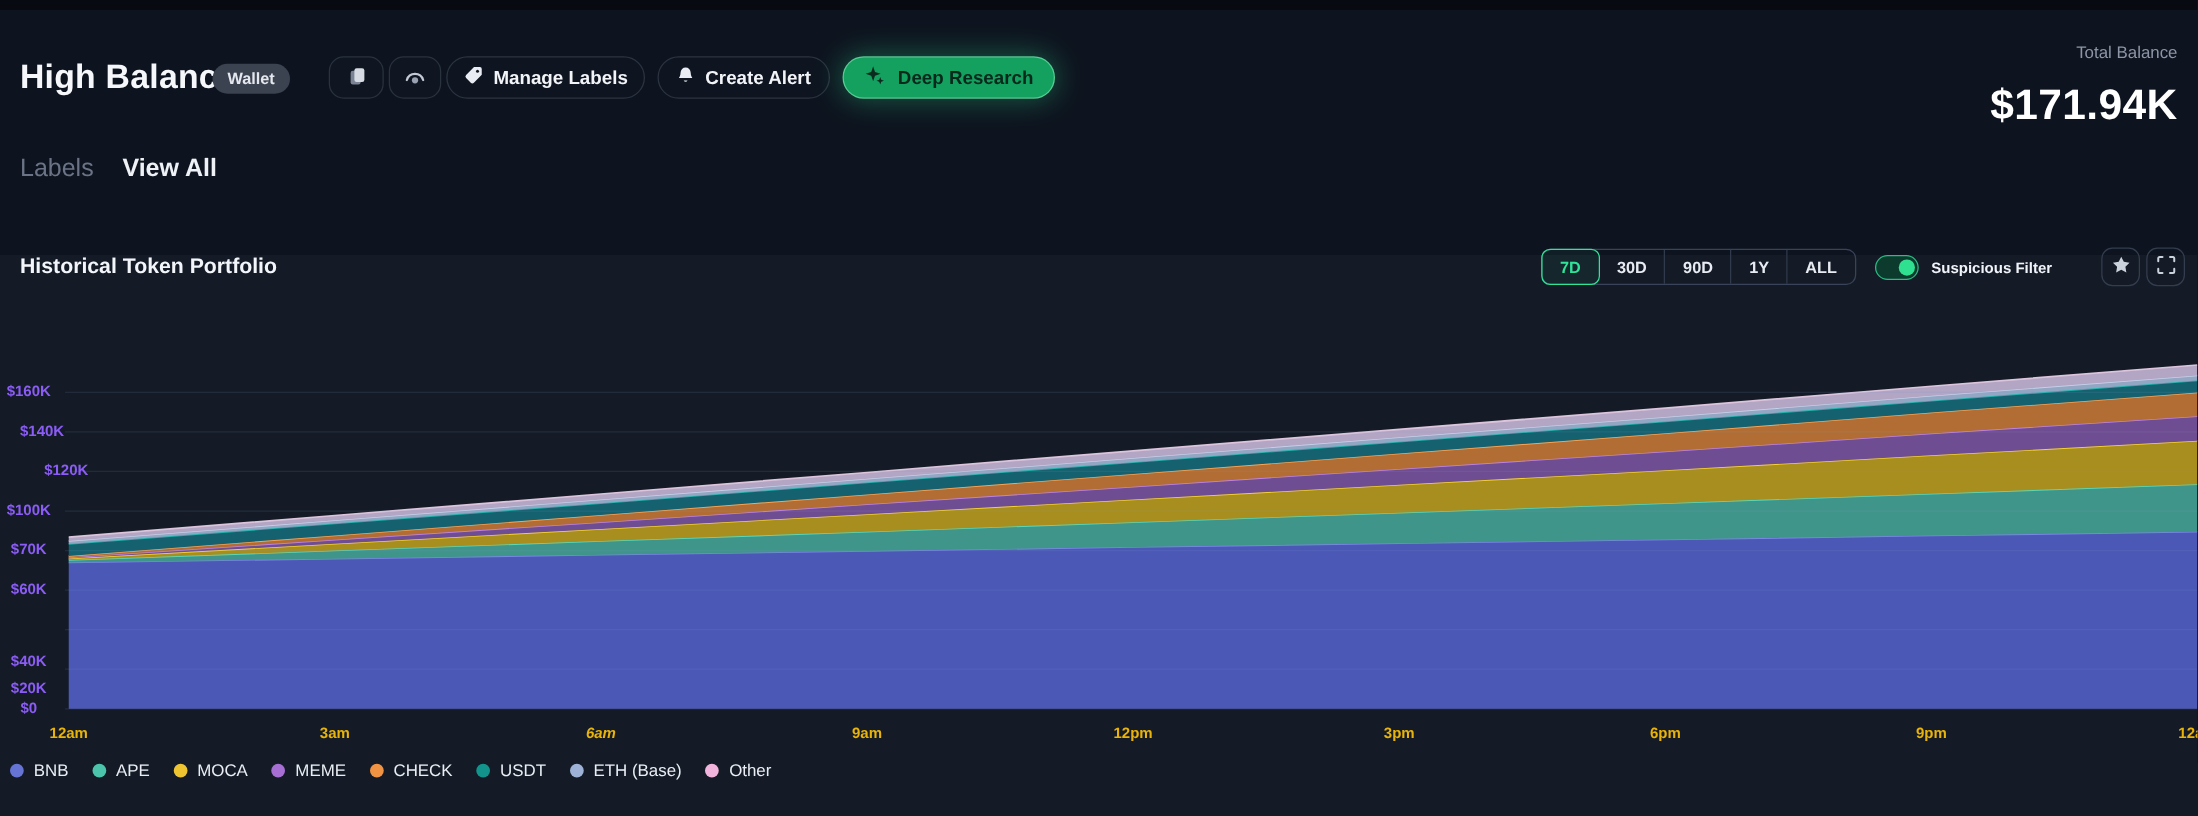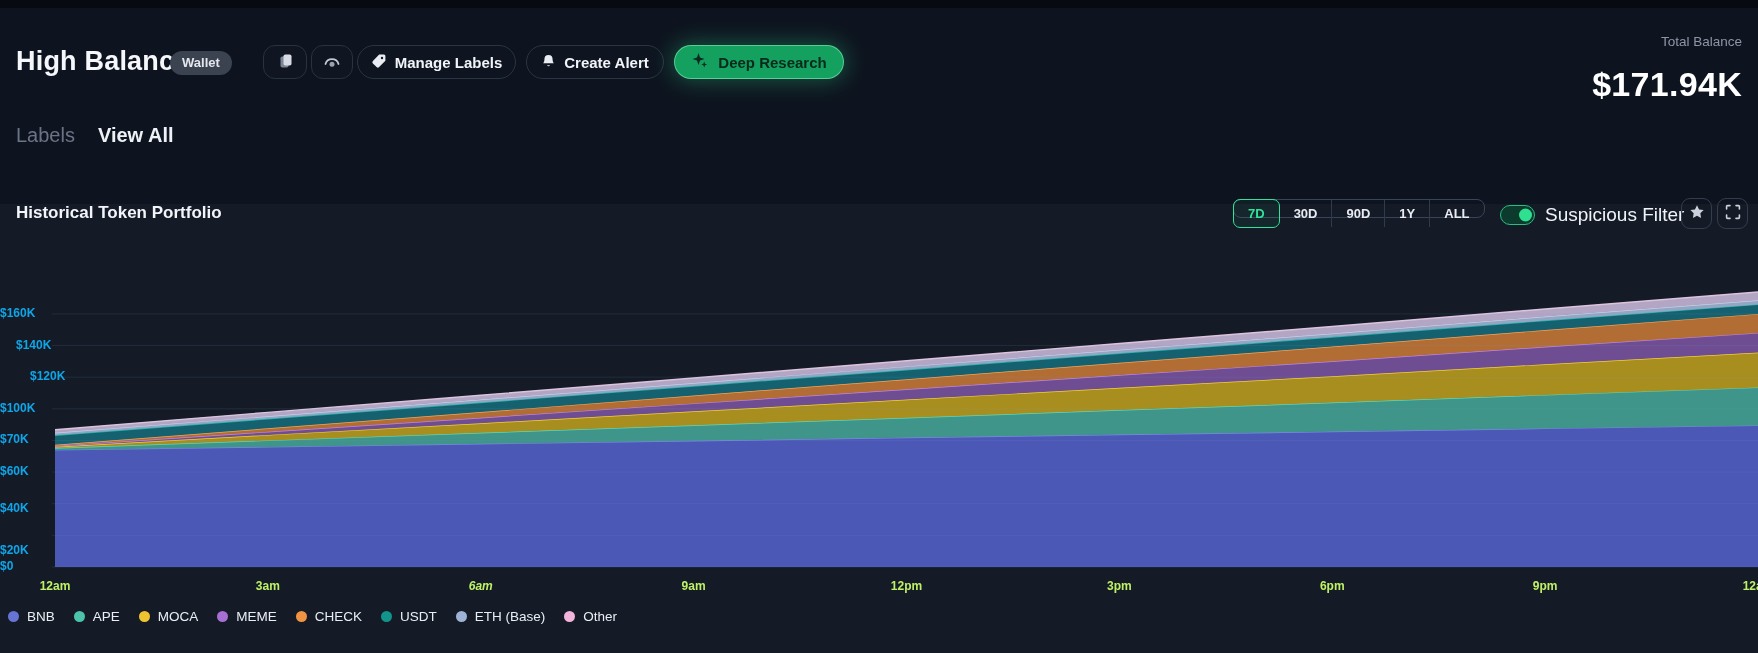--- a/index.html
+++ b/index.html
@@ -16,35 +16,35 @@
   .total-wrap { position:absolute; right:16px; top:34px; text-align:right; }
   .total-label { font-size:13.5px; color:#8d95a6; }
   .total-value { margin-top:16px; font-size:34px; font-weight:700; color:#ffffff; letter-spacing:.3px; }
   .labels-row { position:absolute; left:16px; top:124px; display:flex; gap:23px; font-size:20px; }
   .labels-static { color:#6b7486; }
   .view-all { color:#eef1f5; font-weight:600; cursor:pointer; }
 
   
   .panel { position:absolute; left:0; top:204px; width:1758px; height:449px; background:#141b26; }
   .chart-title { position:absolute; left:16px; top:-5px; font-size:17px; font-weight:700; color:#f2f5f9; line-height:28px; }
-  .range-group { position:absolute; left:1233px; top:-5px; height:19px; display:flex; border:1px solid #39445a; border-radius:8px; }
+  .range-group { position:absolute; left:1233px; top:-5px; height:29px; display:flex; border:1px solid #39445a; border-radius:8px; }
   .range-seg { height:27px; line-height:27px; padding:0 14px; font-size:13px; font-weight:700; color:#e8ecf2; border-right:1px solid #2f3a4c; cursor:pointer; }
   .range-seg:last-child { border-right:none; }
   .range-seg.active { color:#2fe398; border:1px solid #2fe398; border-radius:7px; margin:-1px 0 -1px -1px; height:29px; line-height:27px; background:rgba(47,227,152,.06); }
   .toggle-wrap { position:absolute; left:1500px; top:0; display:flex; align-items:center; gap:10px; }
   .toggle { position:relative; width:35px; height:20px; border-radius:10px; background:#0c3a2c; border:1.5px solid #29bd84; cursor:pointer; }
   .toggle .knob { position:absolute; right:2px; top:50%; transform:translateY(-50%); width:13px; height:13px; border-radius:50%; background:#2ee08f; }
-  .toggle-label { font-size:19px; color:#f0f3f8; }
+  .toggle-label { font-size:12px; color:#f0f3f8;font-weight:bold; }
   .sq-btn { position:absolute; top:-6px; width:31px; height:31px; border-radius:9px; border:1px solid #333d4f; background:transparent; display:flex; align-items:center; justify-content:center; cursor:pointer; }
   .panel-controls { position:absolute; left:0; top:0; width:1758px; height:30px; }
 
   
   .chart-svg { position:absolute; left:0; top:0; width:1758px; height:653px; pointer-events:none; }
-  .y-tick { position:absolute; left:0; width:46px; height:16px; text-align:left; font-size:12px; font-weight:700; color:#0ea5e9; }
-  .x-tick { position:absolute; top:579px; width:64px; text-align:center; font-size:12px; font-weight:700; color:#bef264; }
+  .y-tick { position:absolute; left:0; width:46px; height:16px; text-align:center; font-size:12px; font-weight:700; color:#8b5cf6; }
+  .x-tick { position:absolute; top:579px; width:64px; text-align:center; font-size:12px; font-weight:700; color:#eab308; }
   .legend { position:absolute; left:8px; top:609px; display:flex; align-items:center; gap:19px; }
   .legend-item { display:flex; align-items:center; gap:8px; cursor:pointer; }
   .legend-dot { width:11px; height:11px; border-radius:50%; }
   .legend-label { font-size:13.5px; font-weight:500; color:#eaeef4; }
 </style>
 </head>
 <body>
 
 <div class="page">
   <div class="top-strip"></div>
@@ -172,21 +172,21 @@
       <line x1="52" x2="1758" y1="535.36" y2="535.36" stroke="rgba(125,155,205,0.13)" stroke-width="1"></line>
       <line x1="52" x2="1758" y1="567" y2="567" stroke="rgba(125,155,205,0.13)" stroke-width="1"></line>
     </svg>
   <div id="yTicks">
       <div class="y-tick" style="top: 305.88px;">$160K</div>
       <div class="y-tick" style="top: 337.52px; padding-left: 16px;">$140K</div>
       <div class="y-tick" style="top: 369.16px; margin-left: 30px;">$120K</div>
       <div class="y-tick" style="top: 400.8px;">$100K</div>
       <div class="y-tick" style="top: 432.44px;">$70K</div>
       <div class="y-tick" style="top: 464.08px;">$60K</div>
-      <div class="y-tick" style="top: 501px;">$40K</div>
+      <div class="y-tick" style="top: 522px;">$40K</div>
       <div class="y-tick" style="top: 543px;">$20K</div>
       <div class="y-tick" style="top: 559px;">$0</div>
     </div>
   <div id="xTicks">
       <div class="x-tick" style="left: 23px;">12am</div>
       <div class="x-tick" style="left: 235.875px;">3am</div>
       <div class="x-tick" style="left: 448.75px; font-style: italic;">6am</div>
       <div class="x-tick" style="left: 661.625px;">9am</div>
       <div class="x-tick" style="left: 874.5px;">12pm</div>
       <div class="x-tick" style="left: 1087.38px;">3pm</div>

